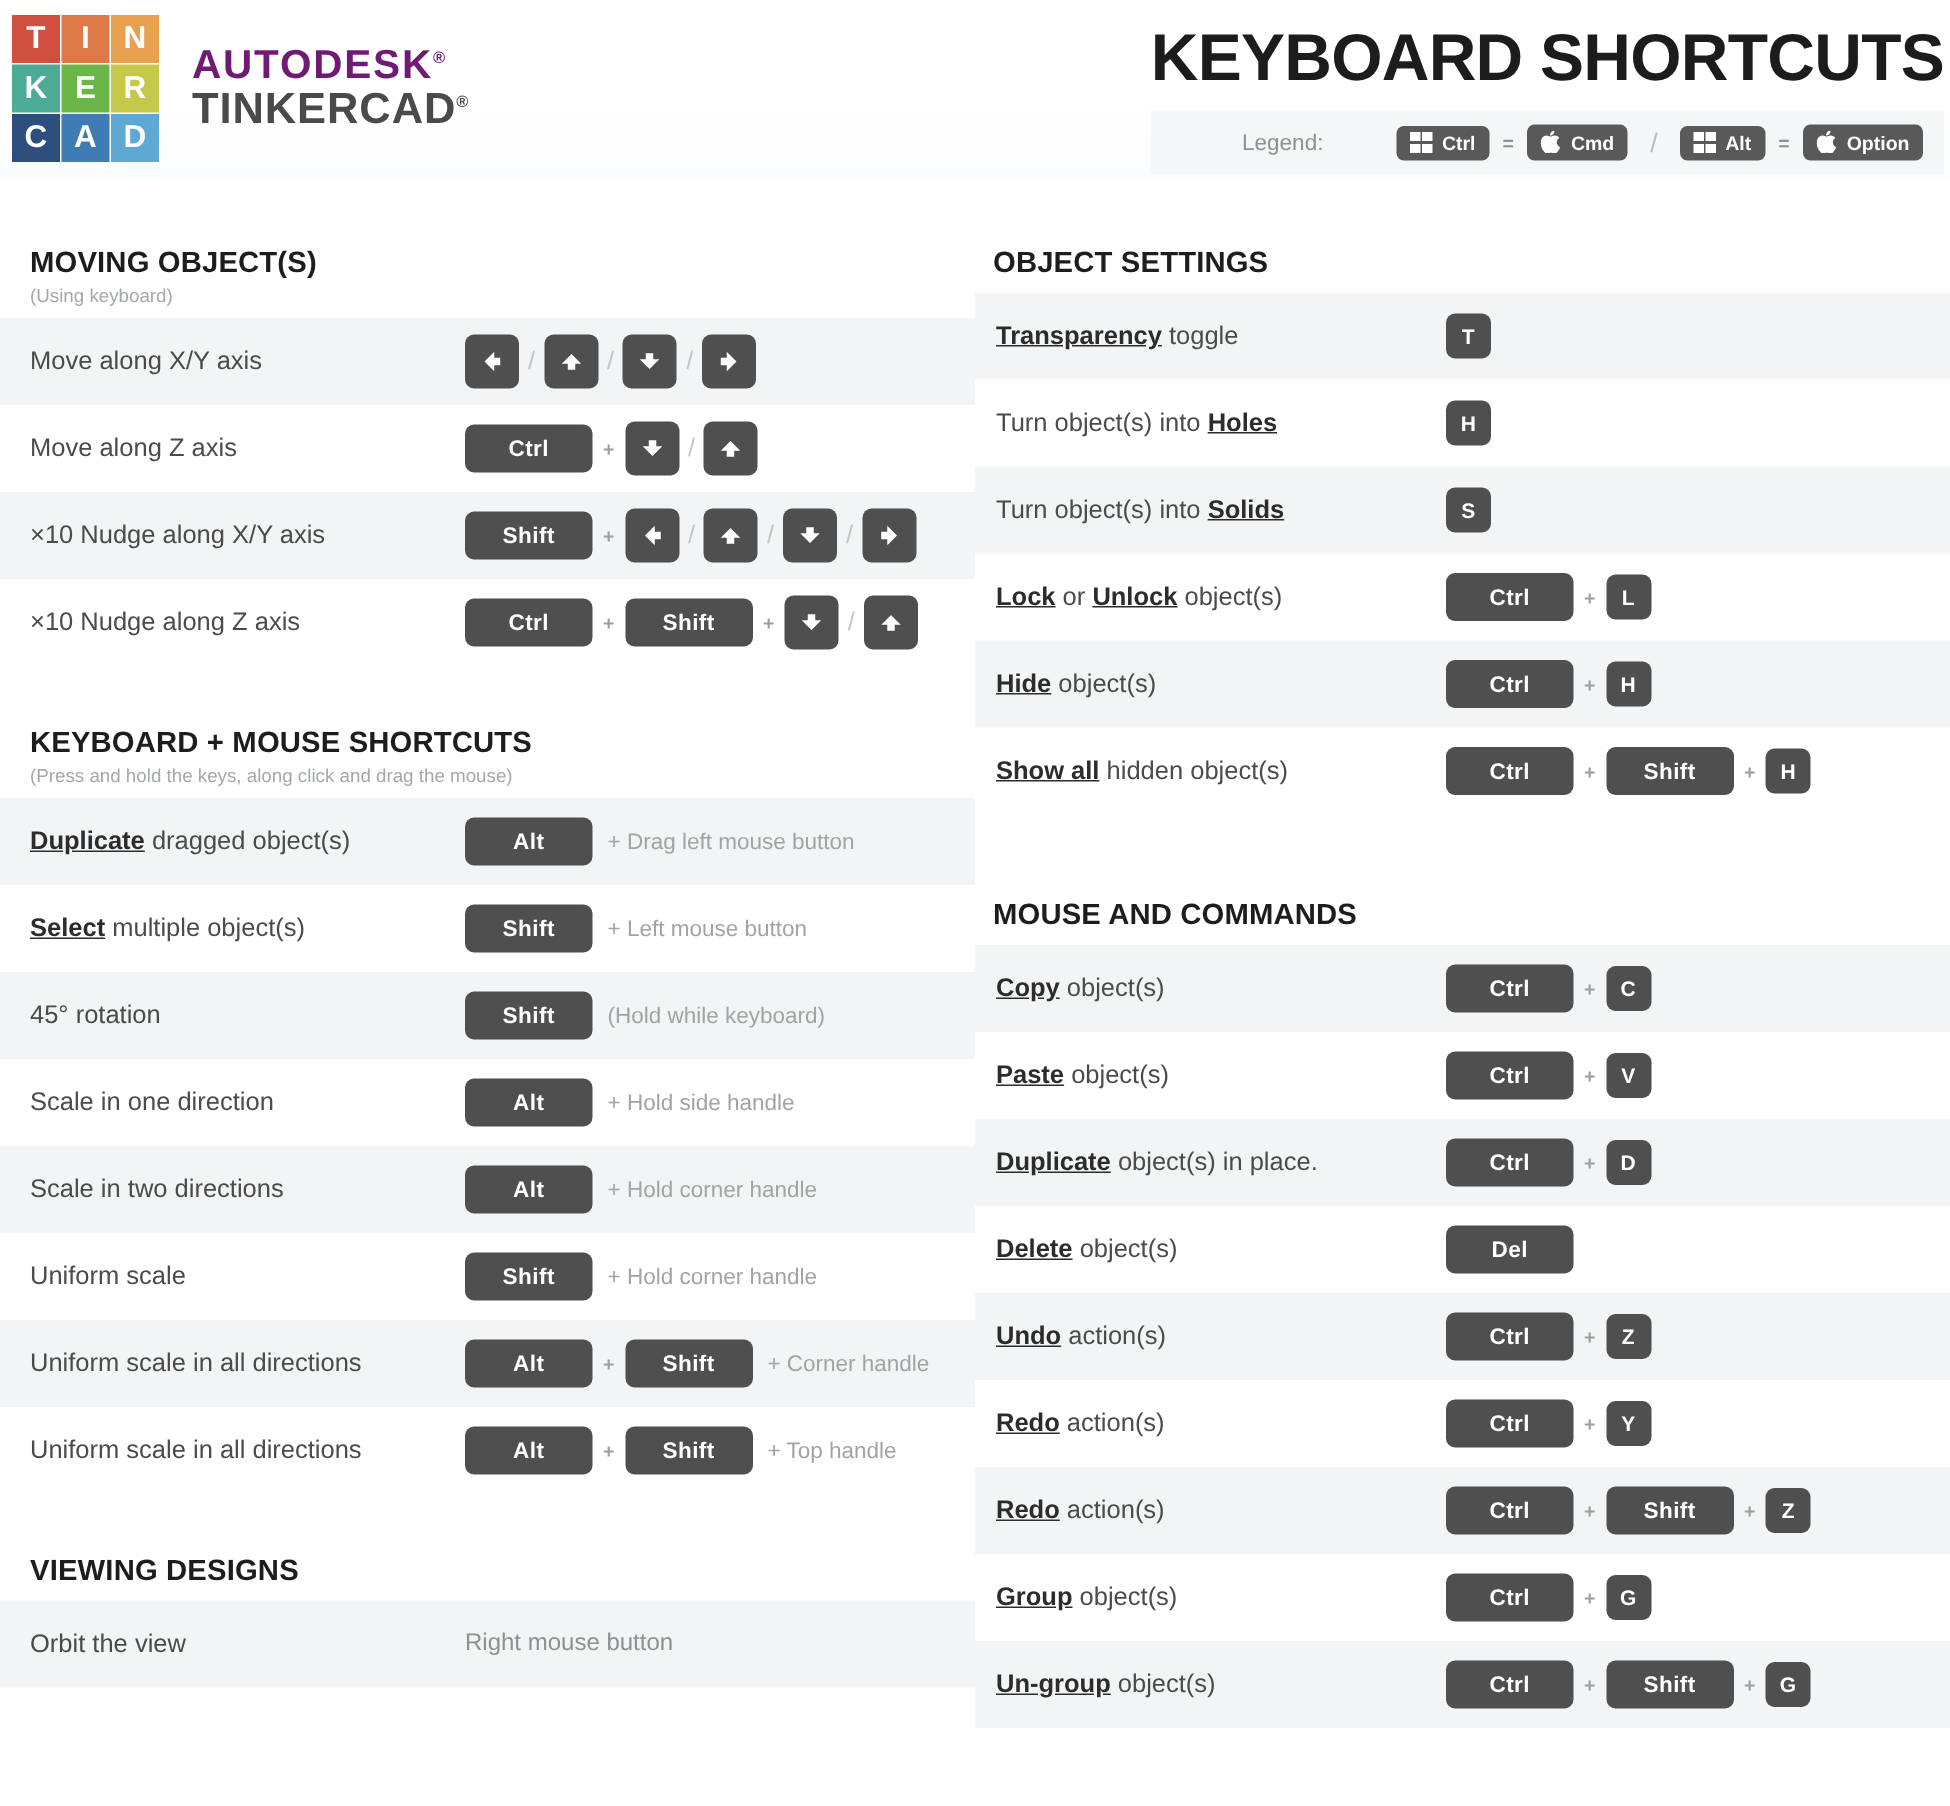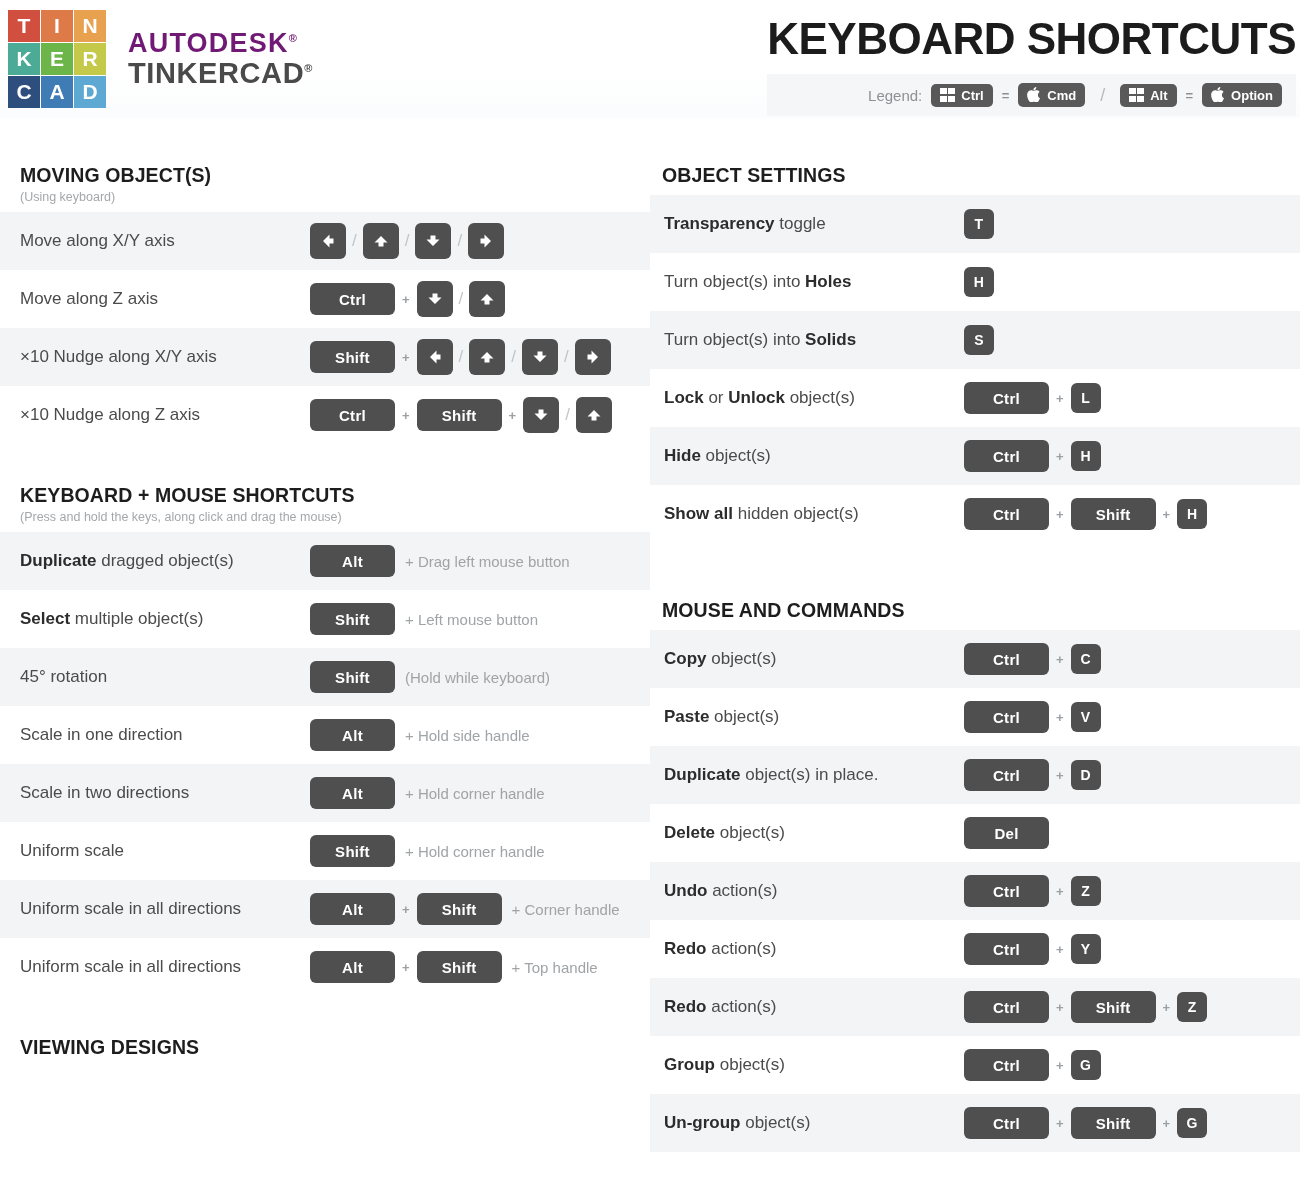--- a/index.html
+++ b/index.html
@@ -83,20 +83,21 @@
     background: #f4f6f7;
     padding: 9px 14px 9px 18px;
     display: flex;
     align-items: center;
     gap: 9px;
     justify-content: flex-end;
   }
   .legend-label {
     font-size: 15px;
     color: #8d9195;
+    margin-right: 40px;
   }
   .pill {
     background: #59595a;
     border-radius: 5px;
     padding: 4px 9px;
     display: inline-flex;
     align-items: center;
     gap: 6px;
     color: #ffffff;
     font-size: 13px;
@@ -167,21 +168,21 @@
   .row.alt { background: #f2f4f5; }
 
   .row-label {
     font-size: 17px;
     color: #4b4b4b;
     flex: 0 0 auto;
     font-weight: 400;
   }
   .col-left  .row-label { width: 290px; }
   .col-right .row-label { width: 300px; }
-  .row-label b { font-weight: bold; color: #2c2c2c; }
+  .row-label b { font-weight: bold; color: #2c2c2c; text-decoration: underline; }
 
   .row-keys {
     display: flex;
     align-items: center;
     gap: 0px;
     flex: 1 1 auto;
   }
 
   
   .key {
@@ -473,20 +474,28 @@
             <span class="note">+ Top handle</span>
           </div>
         </div>
       </div>
 
     <div class="spacer-md"></div>
 
     <div class="section-head">
       <div class="section-title">VIEWING DESIGNS</div>
     </div>
+    <div class="rows">
+        <div class="row alt">
+          <div class="row-label">Orbit the view</div>
+          <div class="row-keys">
+            <span class="mouse-note">Right mouse button</span>
+          </div>
+        </div>
+      </div>
   </div>
 
   <div class="col col-right">
     <div class="section-head">
       <div class="section-title">OBJECT SETTINGS</div>
       <div class="section-sub"></div>
     </div>
     <div class="rows">
         <div class="row alt">
           <div class="row-label"><b>Transparency</b> toggle</div>

